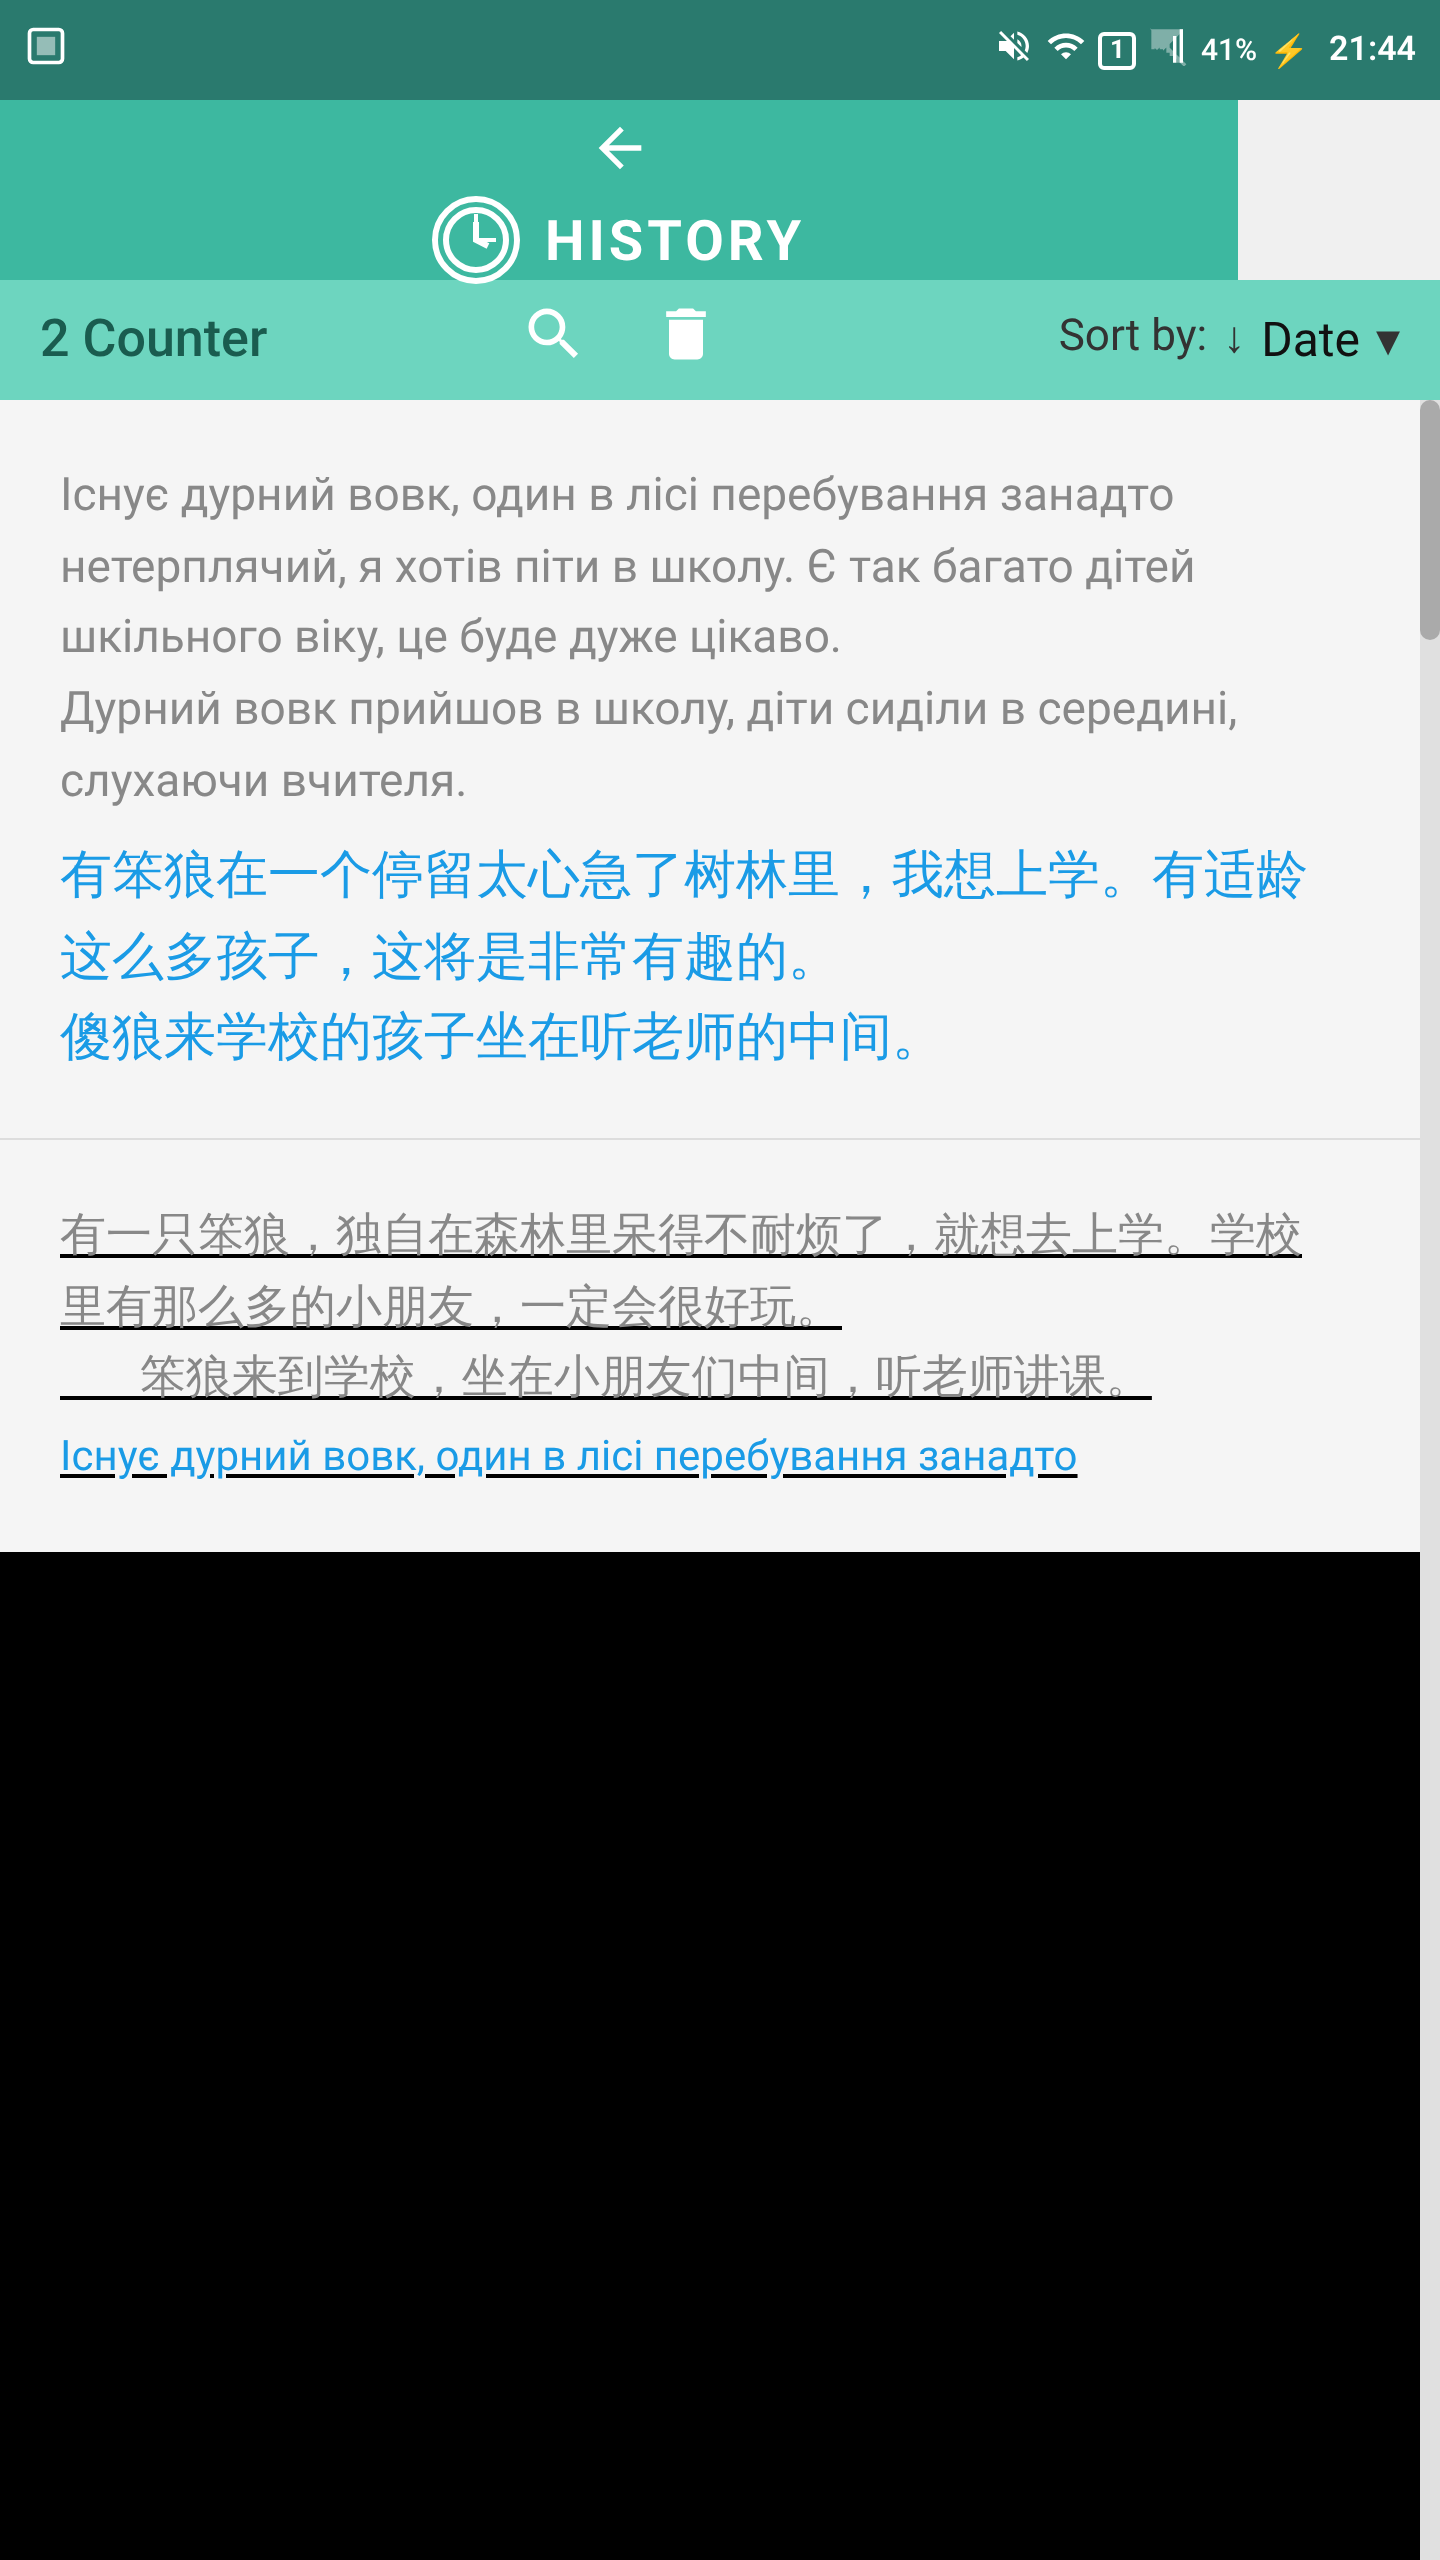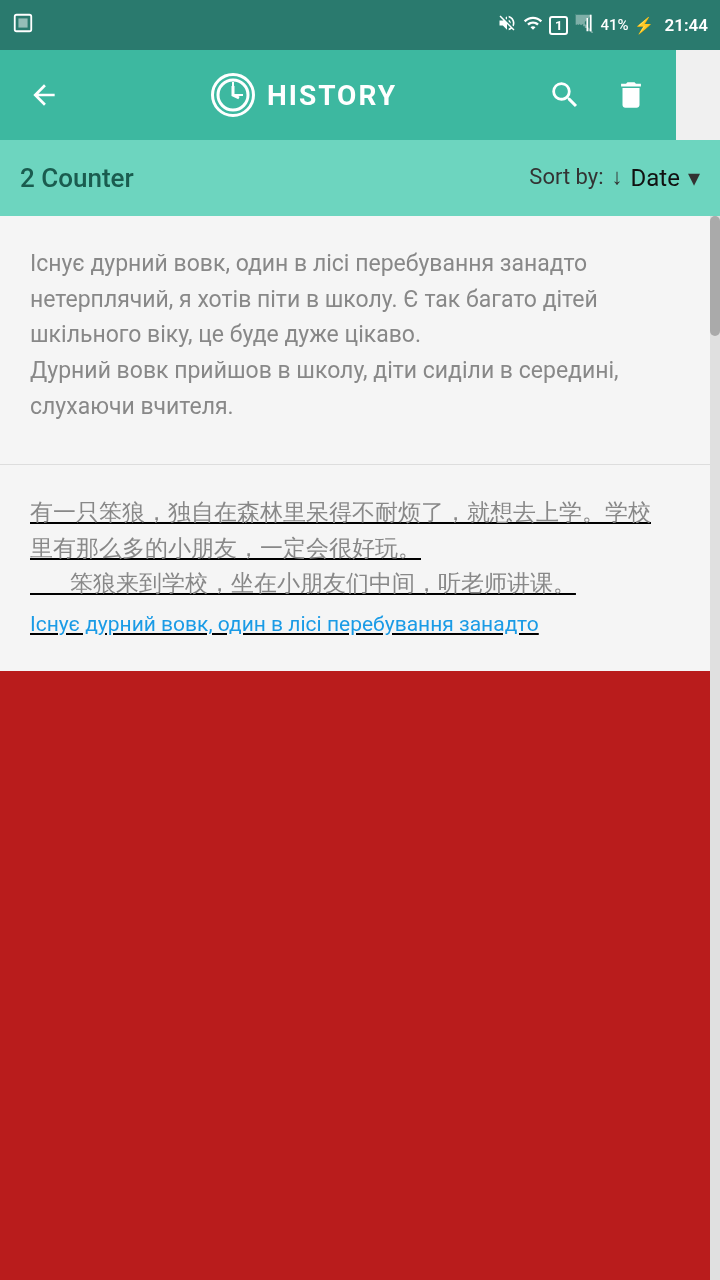--- a/index.html
+++ b/index.html
@@ -32,28 +32,29 @@
     .status-right {
       display: flex;
       align-items: center;
       gap: 6px;
       font-size: 15px;
       font-weight: 500;
     }
 
     
     .app-bar {
-      width: 676px;
+      width: 619px;
       height: 90px;
       background: #3db8a0;
       display: flex;
       align-items: center;
       justify-content: space-between;
       padding: 0 20px;
       color: white;
+      flex-direction: column;
     }
     .app-bar-center {
       display: flex;
       align-items: center;
       gap: 12px;
     }
     .app-bar-title {
       font-size: 28px;
       font-weight: 700;
       letter-spacing: 2px;
@@ -97,21 +98,21 @@
       color: white;
       padding: 8px;
       display: flex;
       align-items: center;
       justify-content: center;
     }
 
     
     .sort-bar {
       width: 720px;
-      height: 76px;
+      height: 60px;
       background: #6dd5bf;
       display: flex;
       align-items: center;
       padding: 0 20px;
       justify-content: space-between;
     }
     .counter-label {
       font-size: 26px;
       font-weight: 500;
       color: #1a5c4f;
@@ -134,21 +135,21 @@
       color: #111;
     }
     .sort-dropdown-arrow {
       font-size: 24px;
       color: #333;
     }
 
     
     .content-area {
       width: 720px;
-      background: #b91c1c;
+      background: #000000;
       position: relative;
       min-height: 1080px;
     }
 
     
     .scrollbar-track {
       position: absolute;
       right: 0;
       top: 0;
       width: 10px;
@@ -281,20 +282,21 @@
 
 <div class="content-area">
 
   <div class="scrollbar-track">
     <div class="scrollbar-thumb"></div>
   </div>
 
   <div class="history-item">
     <div class="history-item-inner">
       <p class="text-gray">Існує дурний вовк, один в лісі перебування занадто нетерплячий, я хотів піти в школу. Є так багато дітей шкільного віку, це буде дуже цікаво.<br>Дурний вовк прийшов в школу, діти сиділи в середині, слухаючи вчителя.</p>
+      <p class="text-blue">有笨狼在一个停留太心急了树林里，我想上学。有适龄这么多孩子，这将是非常有趣的。<br>傻狼来学校的孩子坐在听老师的中间。</p>
     </div>
   </div>
 
   <div class="history-item-2">
     <p class="text-gray-2">有一只笨狼，独自在森林里呆得不耐烦了，就想去上学。学校里有那么多的小朋友，一定会很好玩。<br>&nbsp;&nbsp;&nbsp;&nbsp;&nbsp;&nbsp;&nbsp;笨狼来到学校，坐在小朋友们中间，听老师讲课。</p>
     <p class="text-blue-2">Існує дурний вовк, один в лісі перебування занадто</p>
   </div>
 </div>
 
 </body></html>

